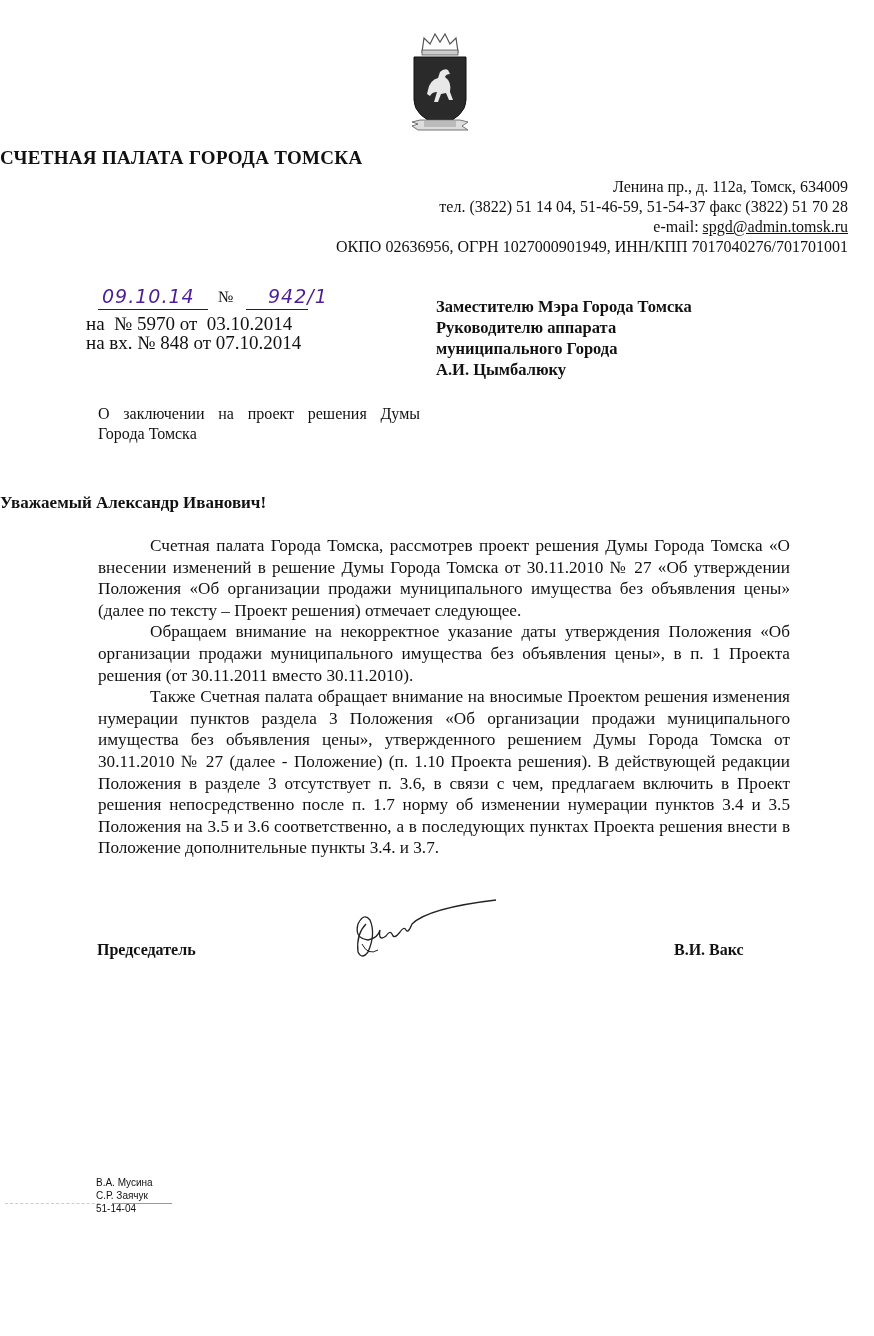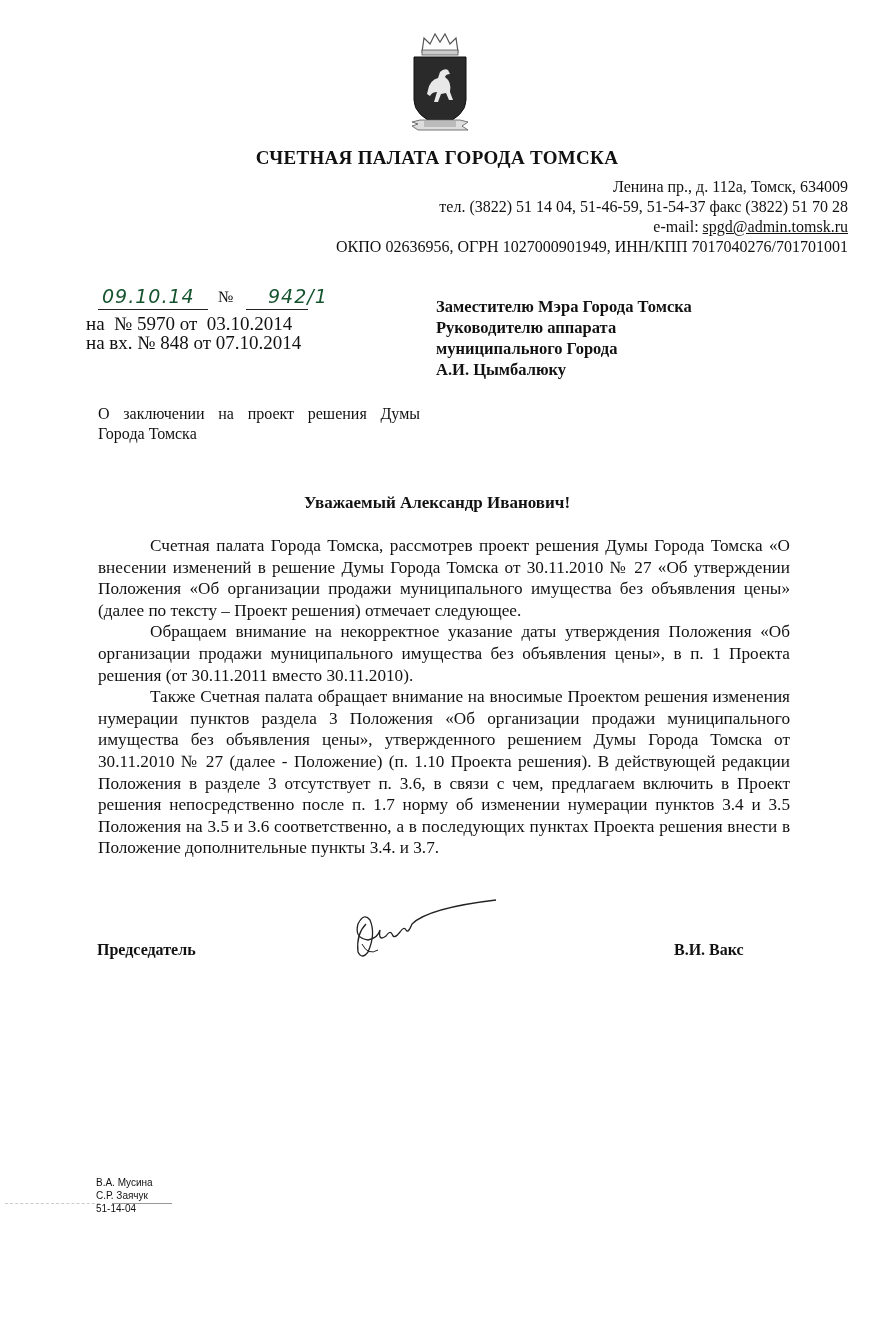--- a/index.html
+++ b/index.html
@@ -1,38 +1,38 @@
 <!DOCTYPE html>
 <html><head>
   <meta charset="utf-8">
   <style>
     html, body { margin: 0; padding: 0; background: #ffffff; }
     body { width: 874px; height: 1336px; position: relative; overflow: hidden; color: #111; font-family: "Liberation Serif", "DejaVu Serif", serif; }
     .abs { position: absolute; }
     #emblem { left: 408px; top: 30px; width: 64px; height: 104px; }
-    .org-title { left: 0; width: 874px; top: 147px; text-align: center; font-weight: bold; font-size: 19px; letter-spacing: 0.3px; }
+    .org-title { left: 0; width: 874px; top: 147px; font-weight: bold; font-size: 19px; letter-spacing: 0.3px; }
     .hdr-line { left: 0; width: 848px; text-align: right; font-size: 16px; line-height: 20px; }
     .hdr1 { top: 177px; }
     .hdr2 { top: 197px; }
     .hdr3 { top: 217px; }
     .hdr4 { top: 237px; }
     .email-link { text-decoration: underline; }
     .reg { left: 98px; top: 283px; width: 210px; height: 30px; }
-    .hand { font-family: "DejaVu Sans", sans-serif; font-style: italic; font-size: 19px; color: #14532d; letter-spacing: 1px; }
+    .hand { font-family: "DejaVu Sans", sans-serif; font-style: italic; font-size: 19px; color: #4c1d95; letter-spacing: 1px; }
     .reg-date { position: absolute; left: 4px; top: 2px; }
     .reg-no-label { position: absolute; left: 120px; top: 5px; font-size: 16px; }
     .reg-no { position: absolute; left: 150px; top: 2px; margin-left: 20px; }
     .reg-line1 { position: absolute; left: 0; top: 26px; width: 110px; border-top: 1px solid #222; }
     .reg-line2 { position: absolute; left: 148px; top: 26px; width: 62px; border-top: 1px solid #222; }
     .ref-line { left: 86px; font-size: 19px; line-height: 20px; }
     .ref1 { top: 314px; }
     .ref2 { top: 333px; }
     .addressee { left: 436px; top: 296px; font-weight: bold; font-size: 16.5px; line-height: 21px; }
     .subject { left: 98px; top: 404px; width: 322px; font-size: 16px; line-height: 20px; text-align: justify; text-align-last: left; }
-    .greeting { left: 0; width: 874px; top: 493px; text-align: center; font-weight: bold; font-size: 17px; }
+    .greeting { left: 0; width: 874px; top: 493px; font-weight: bold; font-size: 17px; }
     .body-text { left: 98px; top: 535px; width: 692px; font-size: 17.2px; line-height: 21.6px; text-align: justify; font-family: "Liberation Serif", serif; }
     .body-text p { margin: 0; text-indent: 52px; }
     .sig-title { left: 97px; top: 941px; font-weight: bold; font-size: 16px; }
     .sig-name { left: 674px; top: 941px; font-weight: bold; font-size: 16px; }
     #signature { left: 348px; top: 894px; width: 150px; height: 70px; }
     .exec { left: 96px; top: 1176px; font-family: "Liberation Sans", sans-serif; font-size: 10px; line-height: 13px; }
     .scan-line { left: 112px; top: 1203px; width: 60px; border-top: 1px solid #999; }
     .scan-dots { left: 5px; top: 1203px; width: 95px; border-top: 1px dashed #ccc; }
   </style>
 </head>

